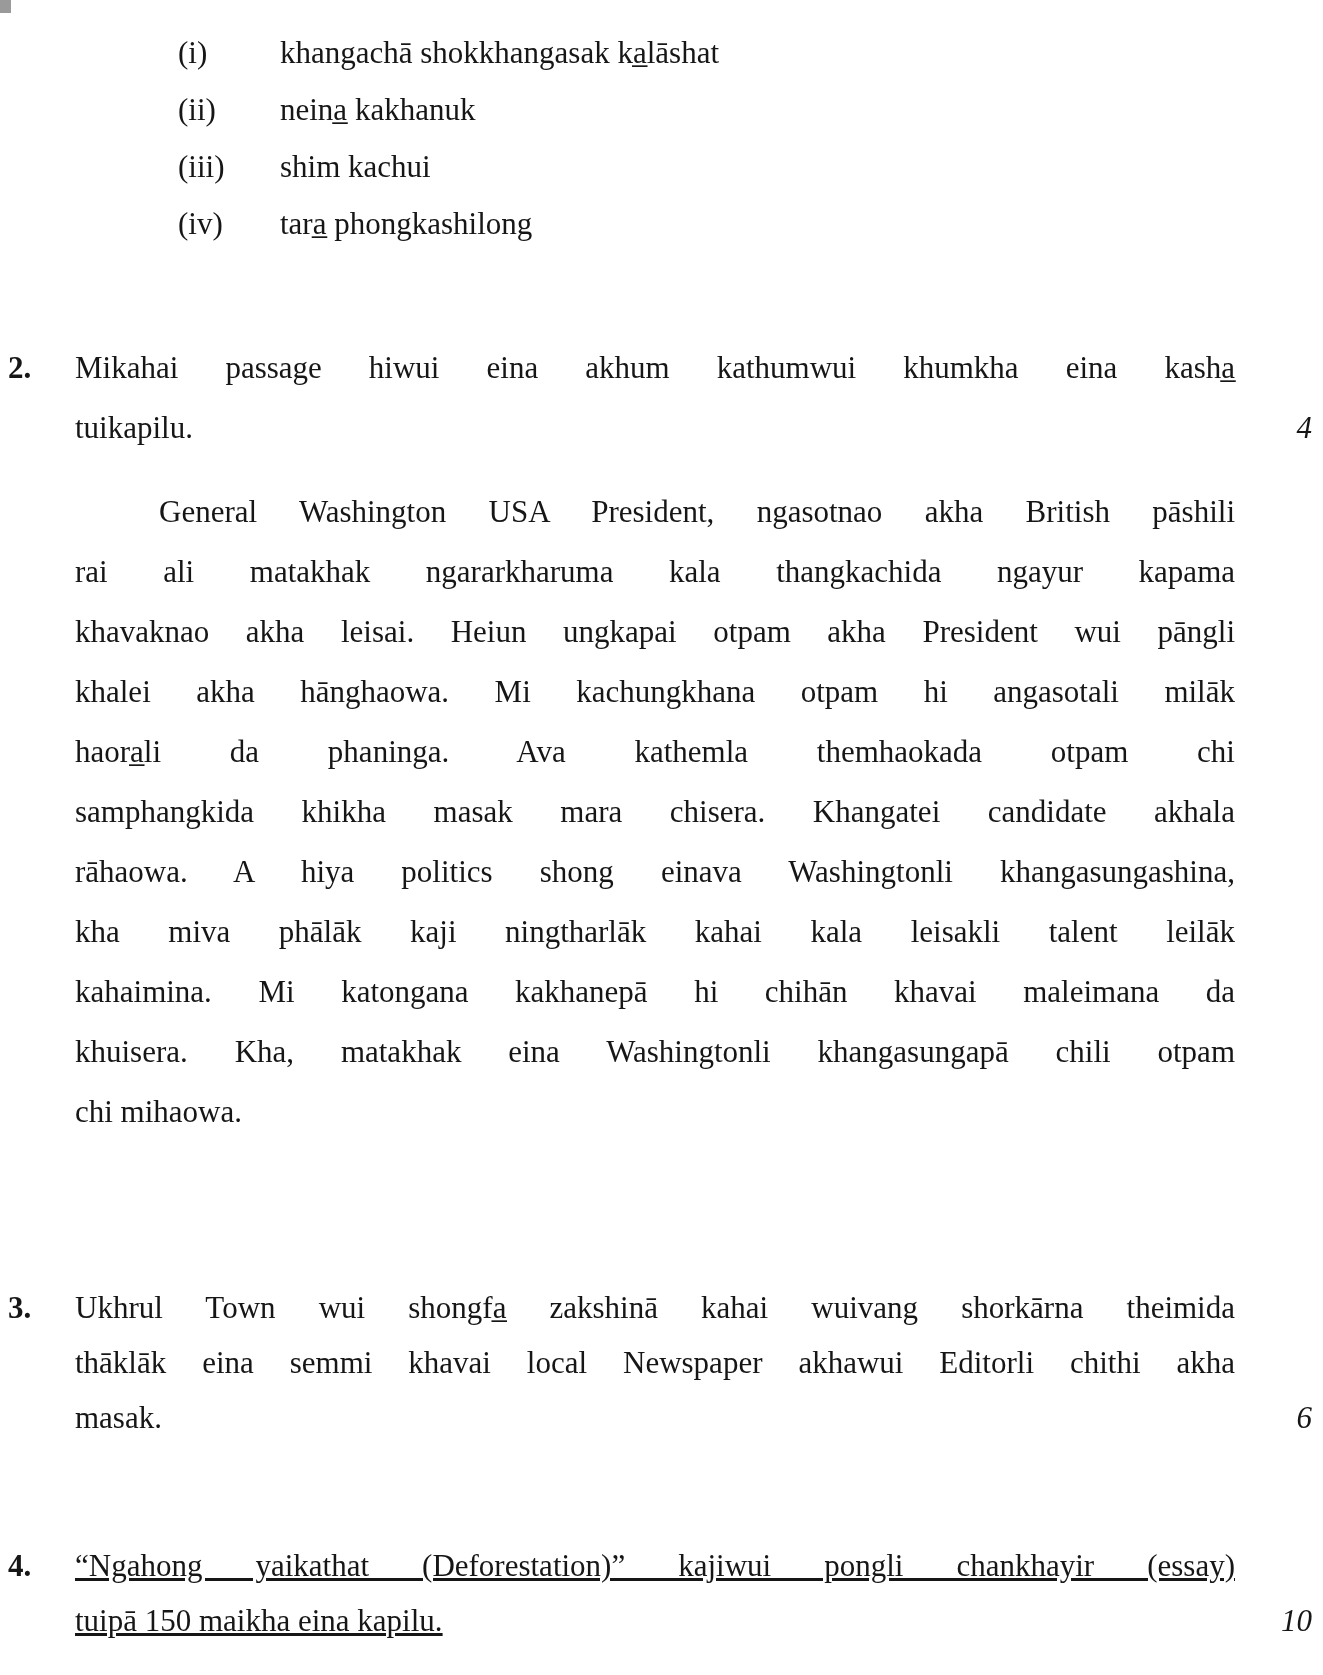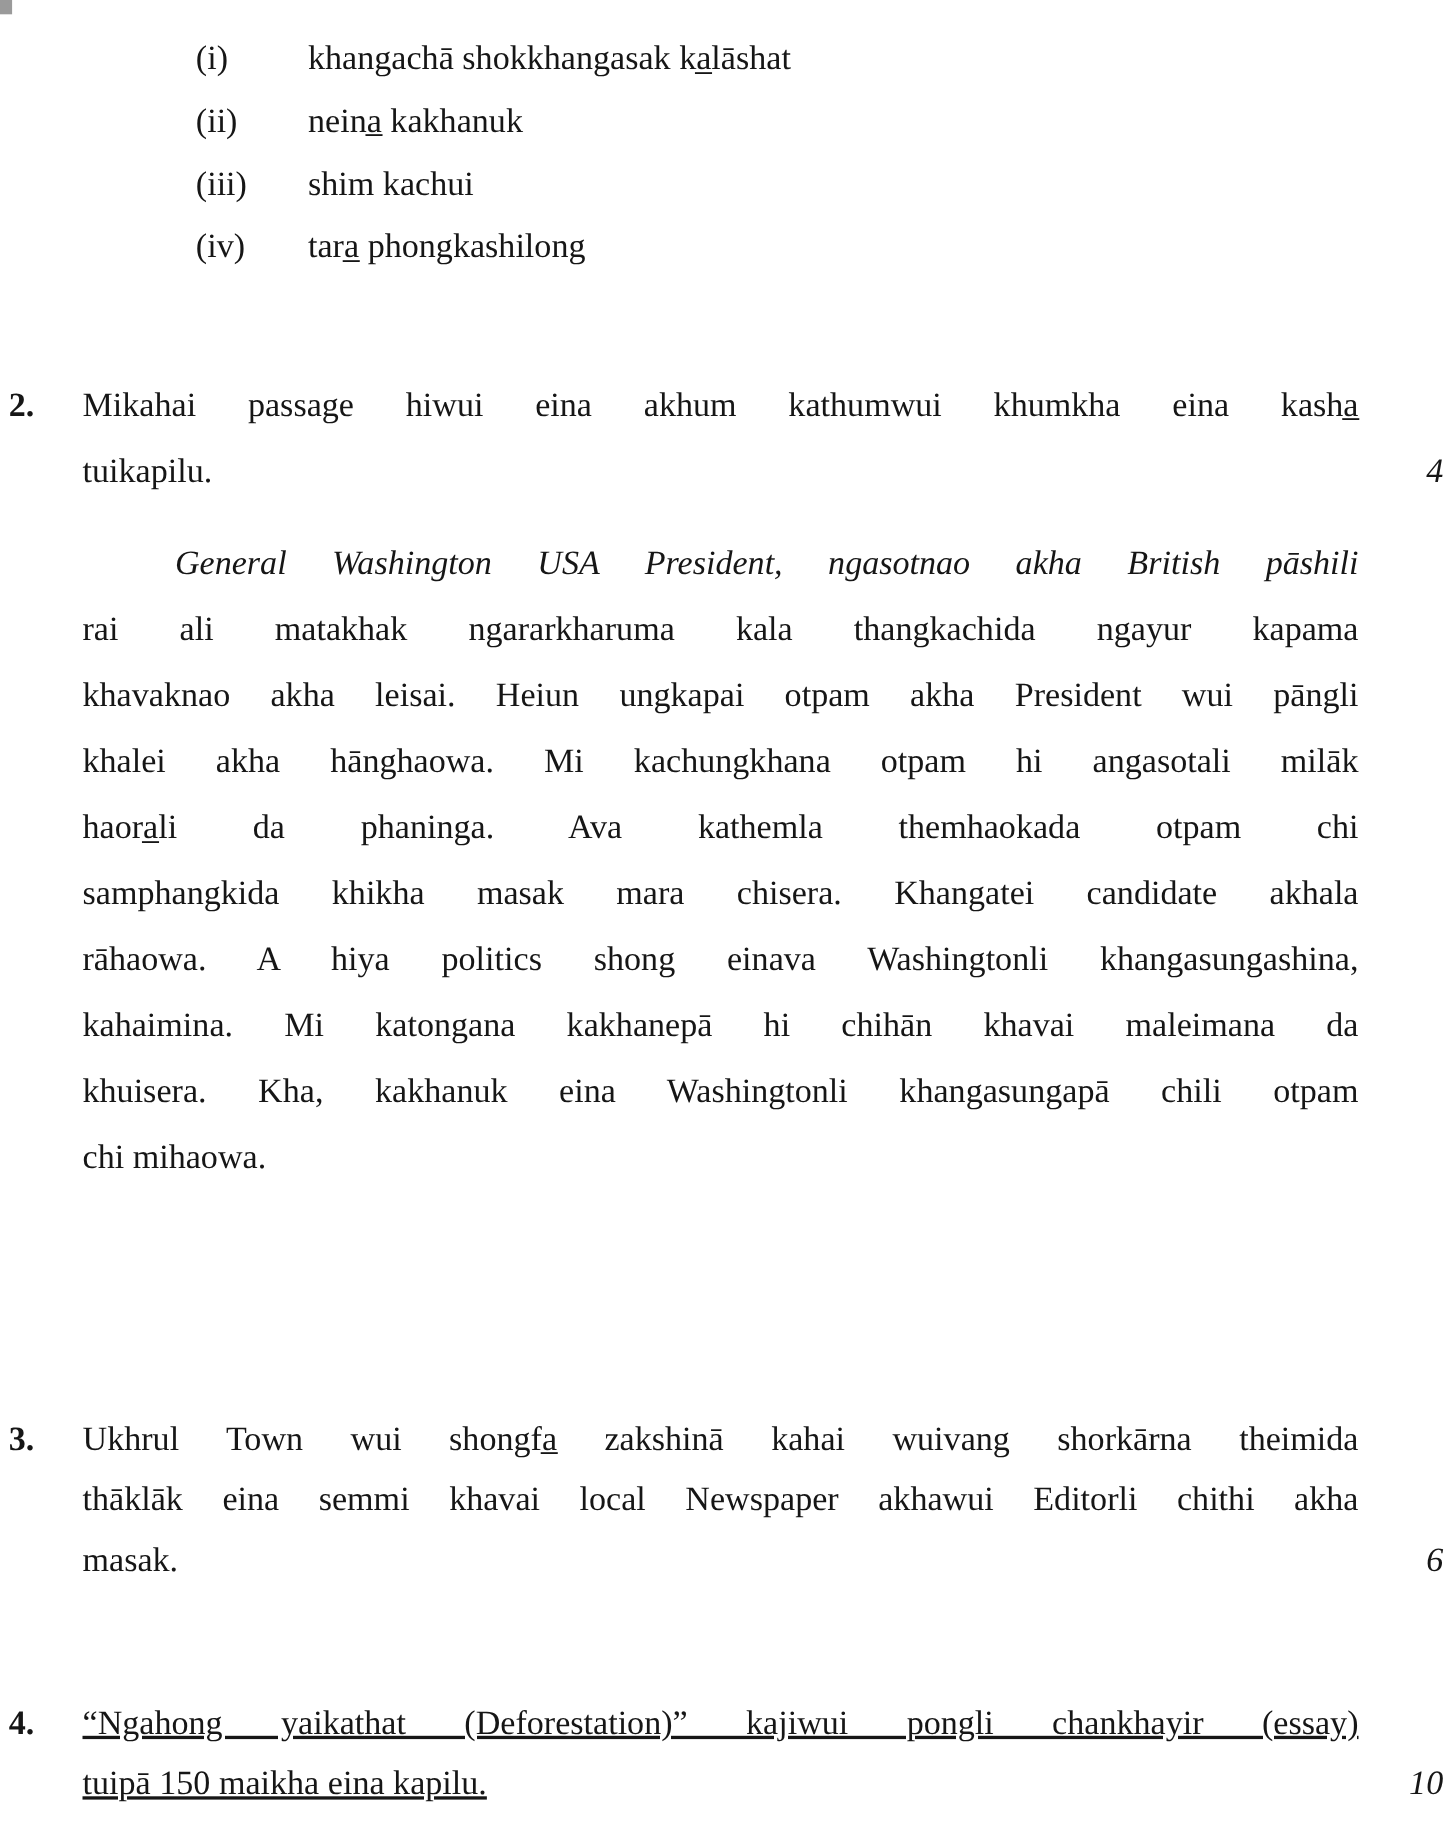--- a/index.html
+++ b/index.html
@@ -30,21 +30,21 @@
     left: 8px;
     font-weight: bold;
   }
   
   .tblock {
     position: absolute;
     left: 75px;
     width: 1160px;
   }
   .jline { text-align: justify; text-align-last: justify; }
-  .indent { text-indent: 84px; font-style: italic; }
+  .indent { text-indent: 84px; }
   
   .marks {
     position: absolute;
     left: 1240px;
     width: 72px;
     text-align: right;
     font-style: italic;
   }
   .lh60 { line-height: 60px; }
   .lh55 { line-height: 55px; }
@@ -83,22 +83,23 @@
   <div class="marks lh60" style="top:398px;">4</div>
 
   <div class="tblock lh60" style="top:482px;">
     <div class="jline indent">General Washington USA President, ngasotnao akha British pāshili</div>
     <div class="jline">rai ali matakhak ngararkharuma kala thangkachida ngayur kapama</div>
     <div class="jline">khavaknao akha leisai. Heiun ungkapai otpam akha President wui pāngli</div>
     <div class="jline">khalei akha hānghaowa. Mi kachungkhana otpam hi angasotali milāk</div>
     <div class="jline">haora̲li da phaninga. Ava kathemla themhaokada otpam chi</div>
     <div class="jline">samphangkida khikha masak mara chisera. Khangatei candidate akhala</div>
     <div class="jline">rāhaowa. A hiya politics shong einava Washingtonli khangasungashina,</div>
+    <div class="jline">kha miva phālāk kaji ningtharlāk kahai kala leisakli talent leilāk</div>
     <div class="jline">kahaimina. Mi katongana kakhanepā hi chihān khavai maleimana da</div>
-    <div class="jline">khuisera. Kha, kakhanuk eina Washingtonli khangasungapā chili otpam</div>
+    <div class="jline">khuisera. Kha, matakhak eina Washingtonli khangasungapā chili otpam</div>
     <div>chi mihaowa.</div>
   </div>
 
   <div class="qnum lh55" style="top:1280px;">3.</div>
   <div class="tblock lh55" style="top:1280px;">
     <div class="jline">Ukhrul Town wui shongfa̲ zakshinā kahai wuivang shorkārna theimida</div>
     <div class="jline">thāklāk eina semmi khavai local Newspaper akhawui Editorli chithi akha</div>
     <div>masak.</div>
   </div>
   <div class="marks lh55" style="top:1390px;">6</div>

